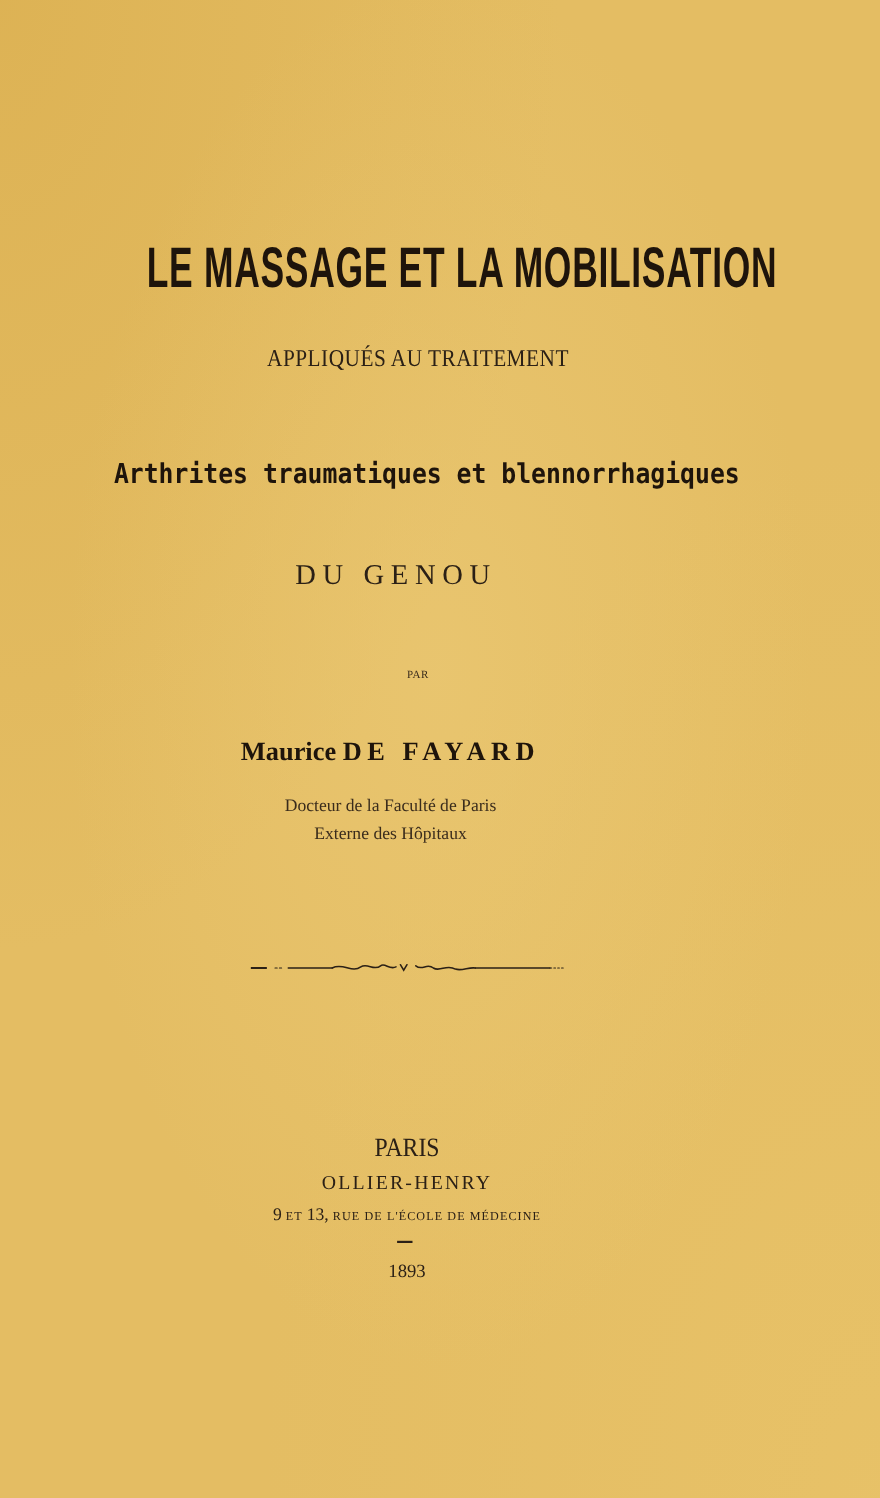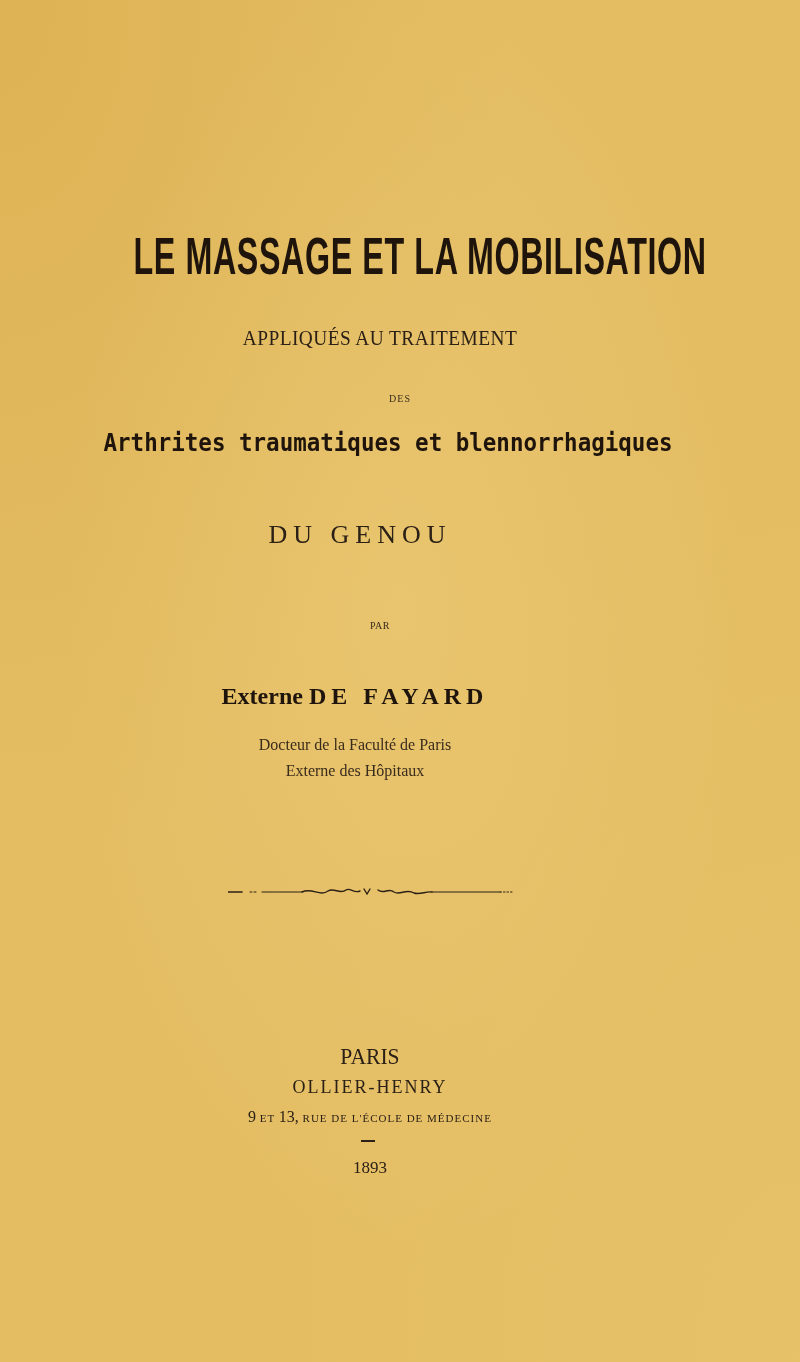--- a/index.html
+++ b/index.html
@@ -6,21 +6,21 @@
     body {
       width: 800px; height: 1362px; overflow: hidden;
       background: #e4bd63;
       background-image:
         radial-gradient(ellipse at 50% 45%, rgba(236,203,120,0.55) 0%, rgba(228,189,99,0) 60%),
         radial-gradient(ellipse at 0% 0%, rgba(214,168,70,0.5) 0%, rgba(214,168,70,0) 45%),
         radial-gradient(ellipse at 100% 100%, rgba(236,200,110,0.4) 0%, rgba(236,200,110,0) 50%);
       position: relative;
       color: #2a1d10;
     }
-    .page { position: absolute; left: 0; top: 12px; width: 800px; height: 1038px; }
+    .page { position: absolute; left: 0; top: 0; width: 800px; height: 1038px; }
     .line { position: absolute; left: 0; width: 800px; text-align: center; white-space: nowrap; }
 
     .title-main {
       top: 218px;
       font-family: "Liberation Sans Narrow", "Liberation Sans", sans-serif;
       font-weight: bold; font-size: 52px; letter-spacing: 1px;
       transform: scaleX(0.62); transform-origin: 50% 50%;
       color: #1e140b; line-height: 52px;
       left: -30px; width: 860px;
     }
@@ -111,30 +111,29 @@
   </style>
 </head>
 <body>
 
 <div class="page">
 
   <div class="line title-main">LE MASSAGE ET LA MOBILISATION</div>
 
   <div class="line subtitle">APPLIQUÉS AU TRAITEMENT</div>
 
-  <div class="line des">DES</div>
 
   <div class="line arthrites">Arthrites traumatiques et blennorrhagiques</div>
 
   <div class="line genou">DU GENOU</div>
 
   <div class="line par">PAR</div>
 
   <div class="line author">
-    <span>Externe</span>
+    <span>Maurice</span>
     <span class="surname">DE FAYARD</span>
   </div>
 
   <div class="line credential c1">Docteur de la Faculté de Paris</div>
   <div class="line credential c2">Externe des Hôpitaux</div>
 
   <svg class="ornament" viewBox="0 0 285 14" preserveAspectRatio="none">
     <g stroke="#2b2016" fill="none" stroke-linecap="round">
       <line x1="0" y1="7" x2="14" y2="7" stroke-width="1.6"></line>
       <line x1="22" y1="7" x2="30" y2="7" stroke-width="1" stroke-dasharray="2 2"></line>

